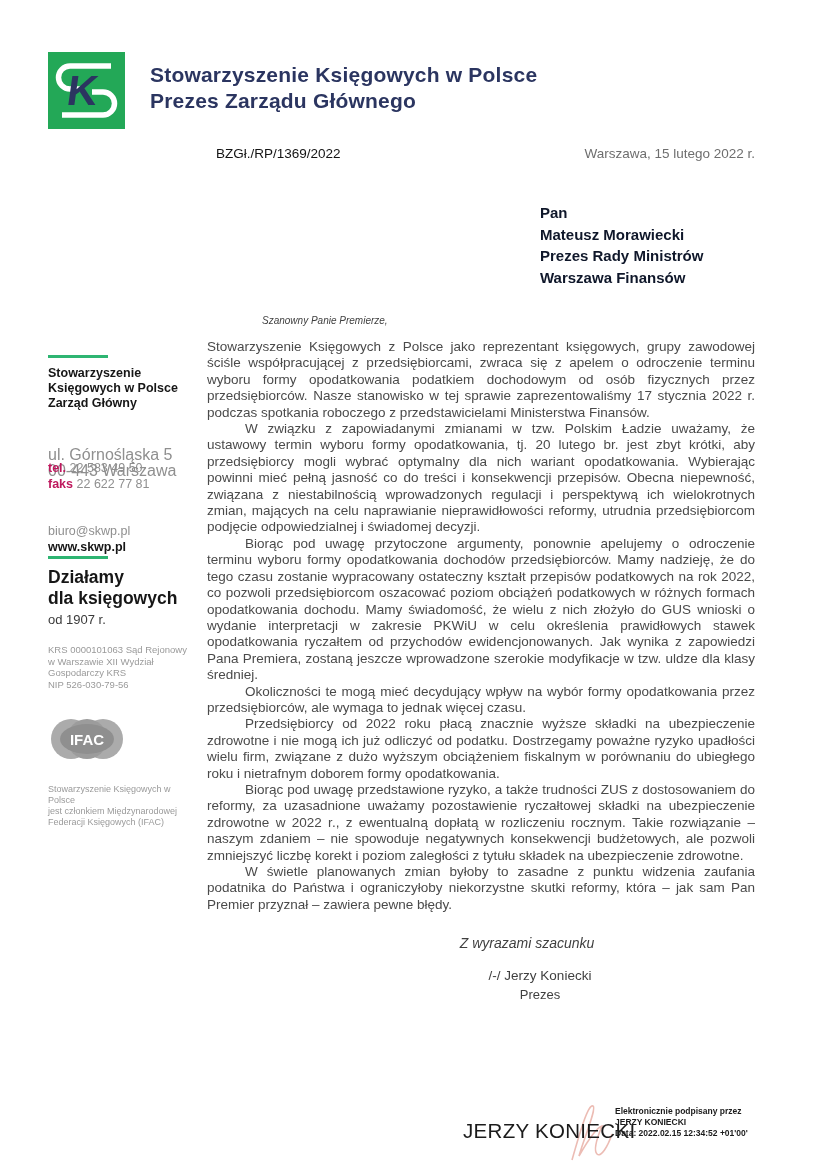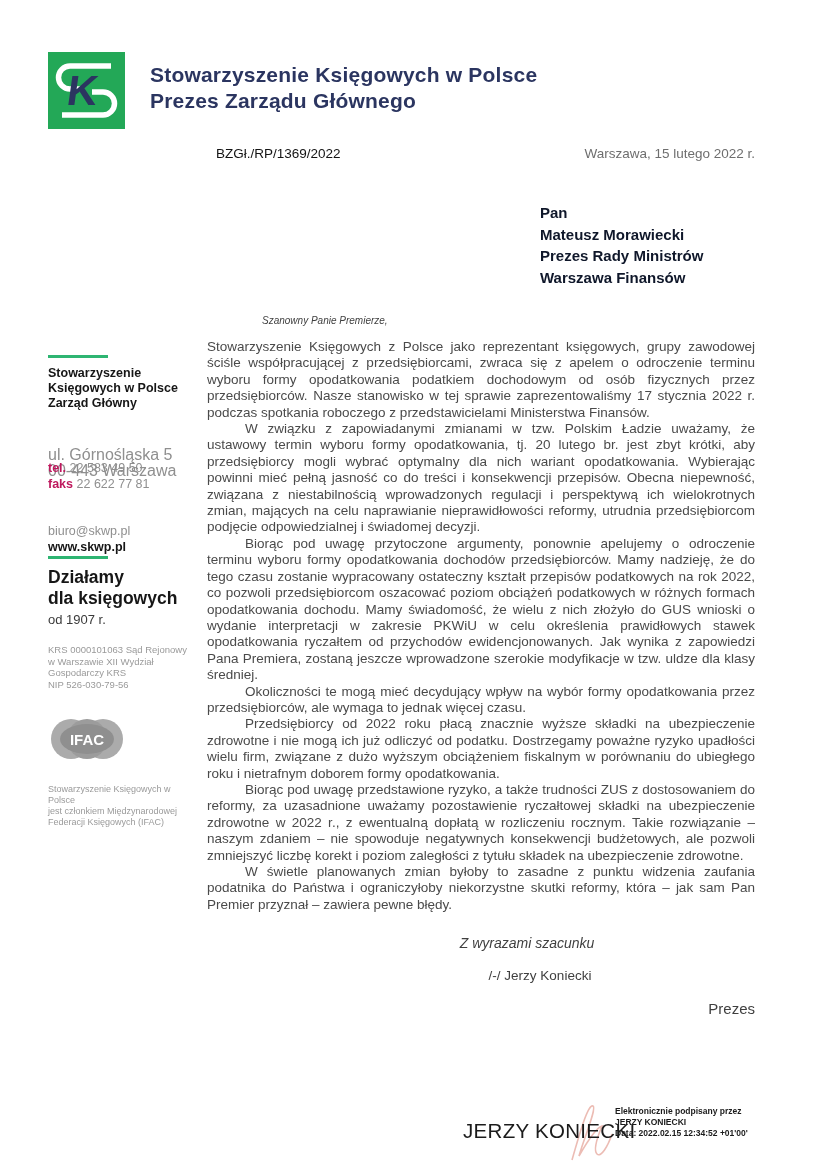--- a/index.html
+++ b/index.html
@@ -33,21 +33,21 @@
   .ifac-logo { position:absolute; left:46px; top:712px; }
   .ifac-caption { top:784px; font-size:9px; line-height:11px; color:#9a9a9a; }
   
   .body-col { position:absolute; left:207px; top:315px; width:548px; color:#4a4a4a; }
   .salutation { font-style:italic; font-size:10px; color:#3f3f3f; padding-left:55px; margin-bottom:13px; }
   .body-col p { font-size:13.5px; line-height:16.4px; text-align:justify; }
   .body-col p.ind { text-indent:38px; }
   .closing { font-style:italic; font-size:14px; color:#3f3f3f; text-align:center;
              padding-left:92px; margin-top:22px; }
   .sig-name { font-size:13.5px; color:#3f3f3f; text-align:center; padding-left:118px; margin-top:17px; }
-  .sig-title { font-size:15px; color:#3f3f3f; text-align:right; padding-left:118px; margin-top:17px; }
+  .sig-title { font-size:13px; color:#3f3f3f; text-align:center; padding-left:118px; margin-top:4px; }
   
   .dsig-name { position:absolute; left:463px; top:1119px; font-size:20.5px; color:#1b1b1b;
                letter-spacing:0.3px; white-space:nowrap; }
   .dsig-flourish { position:absolute; left:566px; top:1096px; }
   .dsig-details { position:absolute; left:597px; top:1106px; font-size:8.5px; font-weight:600;
                   line-height:11px; color:#1b1b1b;margin-left:18px; }
 </style>
 </head>
 <body>
 

